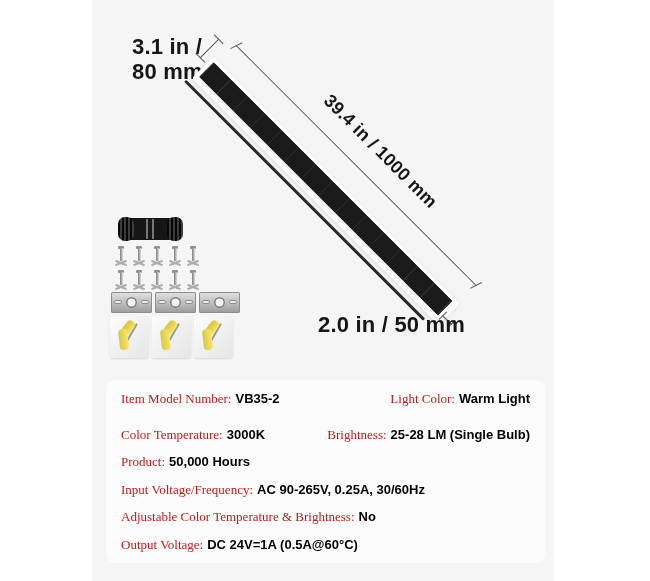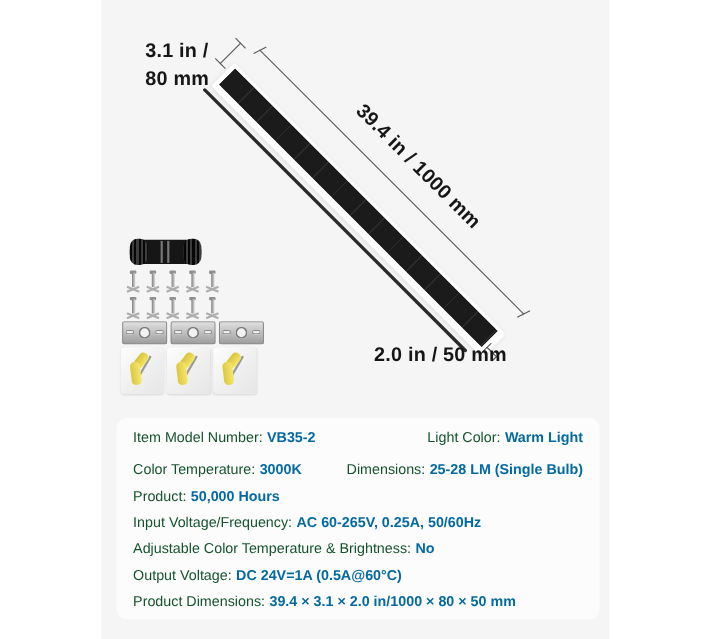--- a/index.html
+++ b/index.html
@@ -2,23 +2,23 @@
 <html><head>
 <meta charset="utf-8">
 <style>
   * { margin:0; padding:0; box-sizing:border-box; }
   html,body { width:650px; height:581px; }
   body { background:#ffffff; font-family:"Liberation Sans", sans-serif; position:relative; overflow:hidden; }
 
   .stage { position:absolute; left:92px; top:0; width:462px; height:581px; background:#f5f5f6; }
 
   
-  .dim-label { position:absolute; color:#161616; font-size:18px; font-weight:600; letter-spacing:.2px; }
+  .dim-label { position:absolute; color:#161616; font-size:22px; font-weight:600; letter-spacing:.2px; }
   .width-label { left:40px; top:34px; line-height:25px; }
-  .height-label { left:248px; top:312px; }
+  .height-label { left:226px; top:312px; }
 
   
   .bar-group { position:absolute; left:121px; top:57px; width:0; height:0;
                transform:rotate(45deg); transform-origin:0 0; }
   .housing { position:absolute; left:0; top:0; width:349px; height:30px; background:#ffffff;
              border-radius:3px; box-shadow:0 1px 5px rgba(0,0,0,.10); }
   .face { position:absolute; left:4px; top:3px; width:338px; height:21px; background:#1b1b1b;
           background-image:repeating-linear-gradient(90deg, rgba(255,255,255,.08) 0 1px, rgba(255,255,255,0) 1px 24px);
           border-radius:1px; }
   .bottom-edge { position:absolute; left:-3px; top:35px; width:338px; height:3px; background:#2a2a2a; border-radius:2px; }
@@ -72,22 +72,22 @@
   .anchor-a { position:absolute; left:14px; top:4px; width:9px; height:15px; border-radius:4px;
               background:linear-gradient(90deg,#d8c339,#f5e56a); transform:rotate(38deg); }
   .anchor-b { position:absolute; left:9px; top:13px; width:9px; height:21px; border-radius:4px;
               background:linear-gradient(90deg,#dbc73e,#f6e66d); transform:rotate(-7deg); }
   .bag .wire { position:absolute; left:20px; top:6px; width:1.5px; height:24px; background:#9a9a9a; transform:rotate(30deg); }
 
   
   .spec-card { position:absolute; left:14px; top:380px; width:439px; height:183px; background:#fcfcfc;
                border-radius:9px; padding:5px 15px; display:flex; flex-direction:column; justify-content:space-around; }
   .spec-row { display:flex; justify-content:space-between; font-size:13px; line-height:19px; white-space:nowrap; }
-  .spec-cell .lbl { color:#14532d; }
-  .spec-cell .val { color:#0369a1; font-weight:bold; margin-left:4px; }
+  .spec-cell .lbl { color:#b91c1c;font-family:Liberation Serif, serif; }
+  .spec-cell .val { color:#000000; font-weight:bold; margin-left:4px; }
 </style>
 </head>
 <body>
 
 <div class="stage">
 
   <div class="dim-label width-label">
     <div>3.1 in /</div>
     <div>80 mm</div>
   </div>
@@ -227,32 +227,29 @@
 
   <div class="spec-card">
       <div class="spec-row">
         <div class="spec-cell left"><span class="lbl">Item Model Number:</span><span class="val">VB35-2</span></div>
         <div class="spec-cell right"><span class="lbl">Light Color:</span><span class="val">Warm Light</span></div>
       </div>
       <div class="spec-row">
       </div>
       <div class="spec-row">
         <div class="spec-cell left"><span class="lbl">Color Temperature:</span><span class="val">3000K</span></div>
-        <div class="spec-cell right"><span class="lbl">Dimensions:</span><span class="val">25-28 LM (Single Bulb)</span></div>
+        <div class="spec-cell right"><span class="lbl">Brightness:</span><span class="val">25-28 LM (Single Bulb)</span></div>
       </div>
       <div class="spec-row">
         <div class="spec-cell left"><span class="lbl">Product:</span><span class="val">50,000 Hours</span></div>
       </div>
       <div class="spec-row">
-        <div class="spec-cell left"><span class="lbl">Input Voltage/Frequency:</span><span class="val">AC 60-265V, 0.25A, 50/60Hz</span></div>
+        <div class="spec-cell left"><span class="lbl">Input Voltage/Frequency:</span><span class="val">AC 90-265V, 0.25A, 30/60Hz</span></div>
       </div>
       <div class="spec-row">
         <div class="spec-cell left"><span class="lbl">Adjustable Color Temperature &amp; Brightness:</span><span class="val">No</span></div>
       </div>
       <div class="spec-row">
         <div class="spec-cell left"><span class="lbl">Output Voltage:</span><span class="val">DC 24V=1A (0.5A@60°C)</span></div>
       </div>
-      <div class="spec-row">
-        <div class="spec-cell left"><span class="lbl">Product Dimensions:</span><span class="val">39.4 × 3.1 × 2.0 in/1000 × 80 × 50 mm</span></div>
-      </div>
     </div>
 
 </div>
 
 </body></html>

